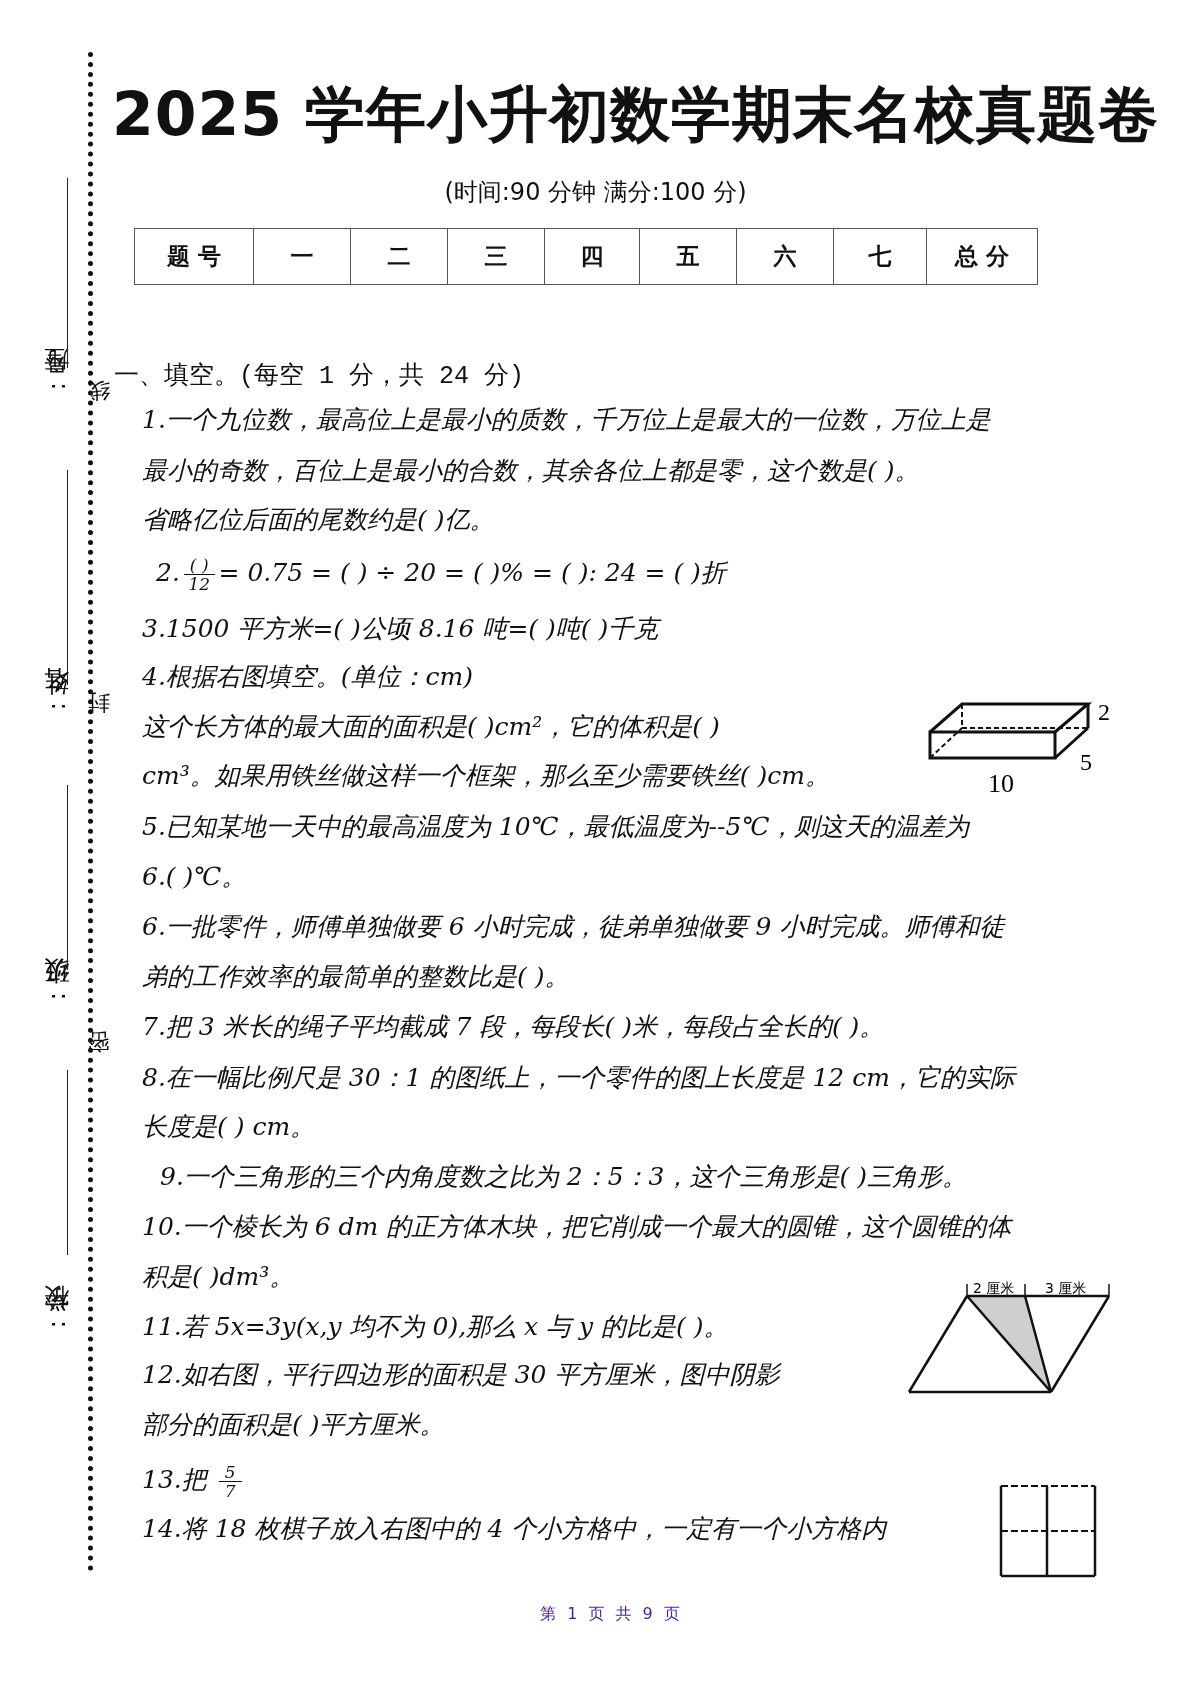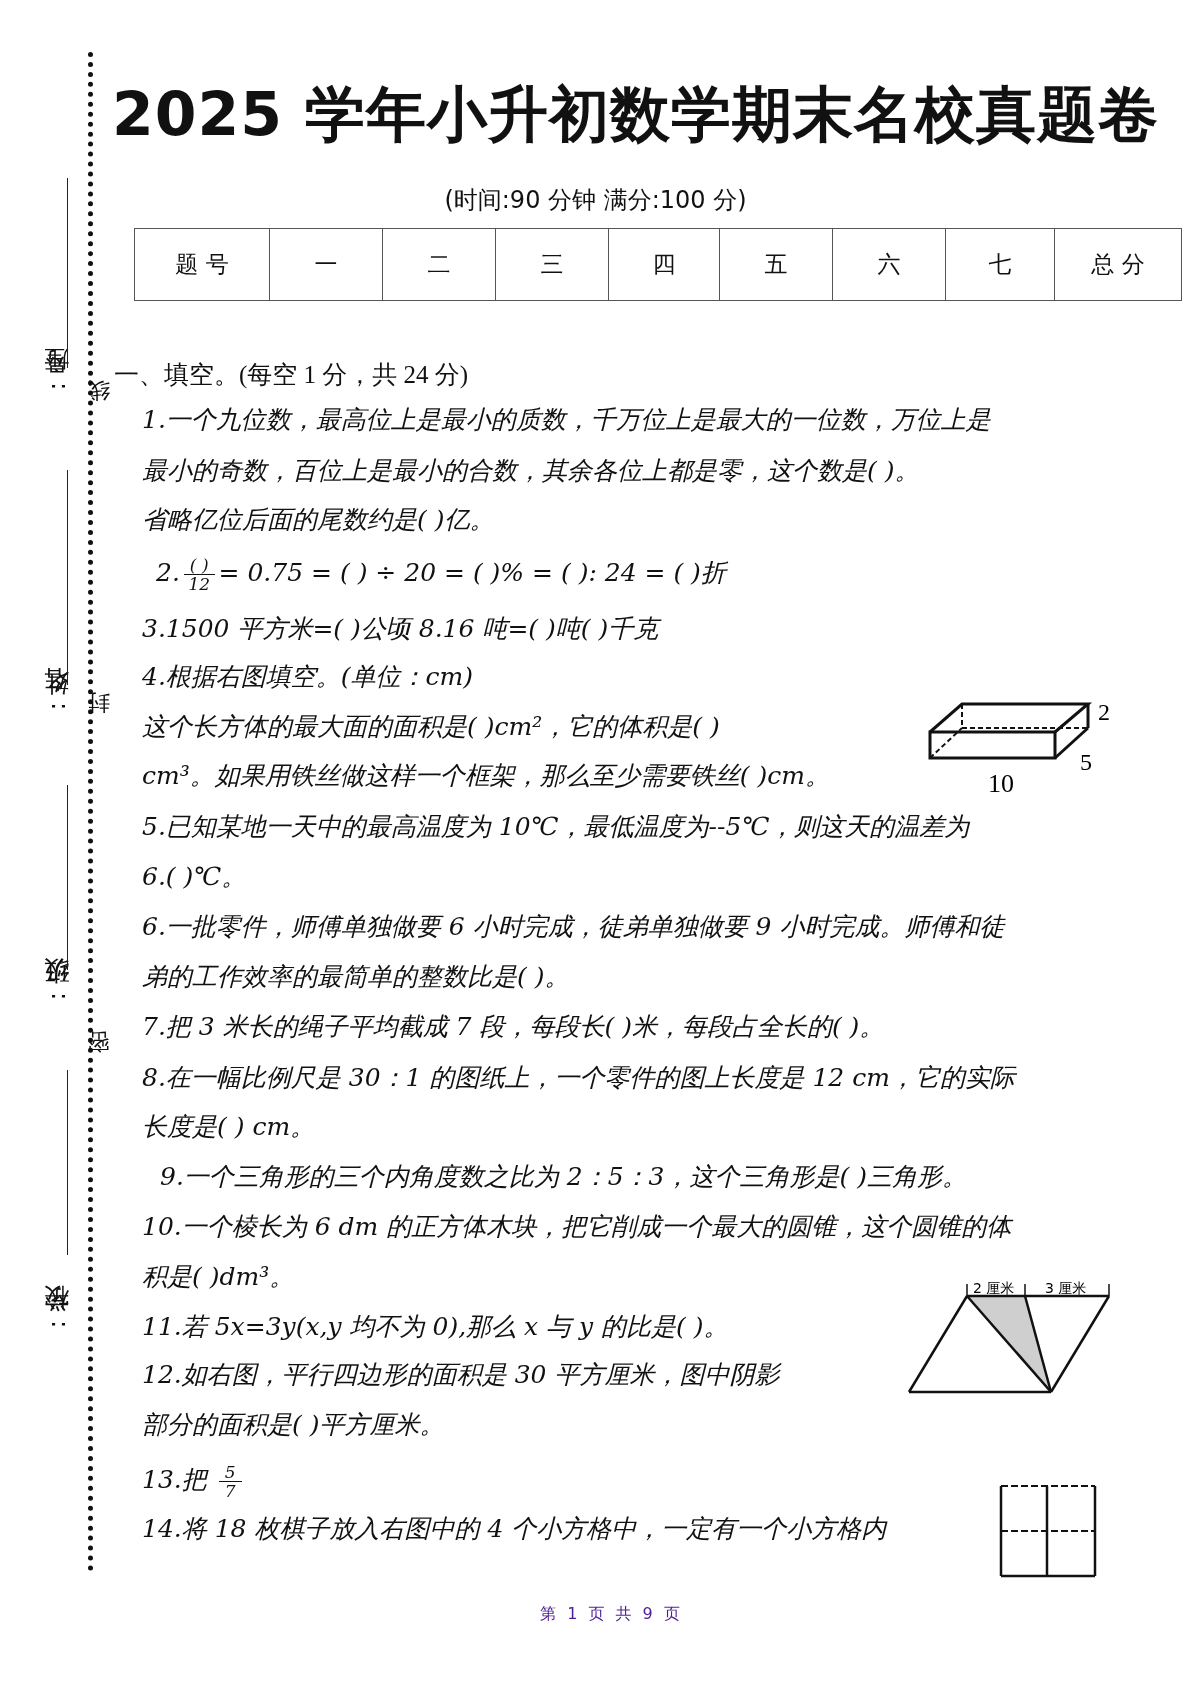--- a/index.html
+++ b/index.html
@@ -11,28 +11,28 @@
              border-left:5px dotted #111; }
   .vlabel { position:absolute; writing-mode:vertical-rl; transform:rotate(180deg);
             font-family:"DejaVu Sans","Liberation Sans",sans-serif; font-size:25px; letter-spacing:2px; }
   .vline  { position:absolute; left:67px; width:0; border-left:1.5px solid #222; }
   .seal   { position:absolute; left:84px; font-family:"DejaVu Sans","Liberation Sans",sans-serif;
             font-size:22px; writing-mode:vertical-rl; transform:rotate(180deg); background:#fff; }
   
   .title { position:absolute; left:112px; top:78px; width:1000px;
            font-family:"DejaVu Sans","Liberation Sans",sans-serif; font-weight:bold;
            font-size:60px; letter-spacing:1px; line-height:72px; white-space:nowrap; }
-  .subtitle { position:absolute; left:0; width:1191px; top:184px; text-align:center;
+  .subtitle { position:absolute; left:0; width:1191px; top:176px; text-align:center;
               font-family:"DejaVu Sans","Liberation Sans",sans-serif; font-size:24px; }
   
   table.score { position:absolute; left:134px; top:228px; border-collapse:collapse;
                 font-family:"DejaVu Sans","Liberation Sans",sans-serif; font-size:23px; }
-  table.score td { border:1.5px solid #555; height:55px; text-align:center; padding:8px; }
+  table.score td { border:1.5px solid #555; height:55px; text-align:center; padding:0;font-weight:bold; }
   
-  .sec { position:absolute; left:114px; top:358px; font-family:Liberation Serif, serif;
+  .sec { position:absolute; left:114px; top:358px; font-family:Liberation Mono, monospace;
          font-size:25px; }
   .q { position:absolute; left:142px; font-size:25px; white-space:nowrap; line-height:34px;font-style:italic; }
   .frac { display:inline-flex; flex-direction:column; align-items:center; vertical-align:middle;
           font-size:17px; line-height:18px; margin:0 4px; }
   .frac .num { border-bottom:1.5px solid #111; padding:0 6px; }
   .footer { position:absolute; left:0; width:1191px; top:1604px; text-align:center;
             font-family:"DejaVu Sans","Liberation Sans",sans-serif; font-size:16px; color:#4c1d95; letter-spacing:3px;margin-left:16px; }
 </style>
 </head>
 <body>

